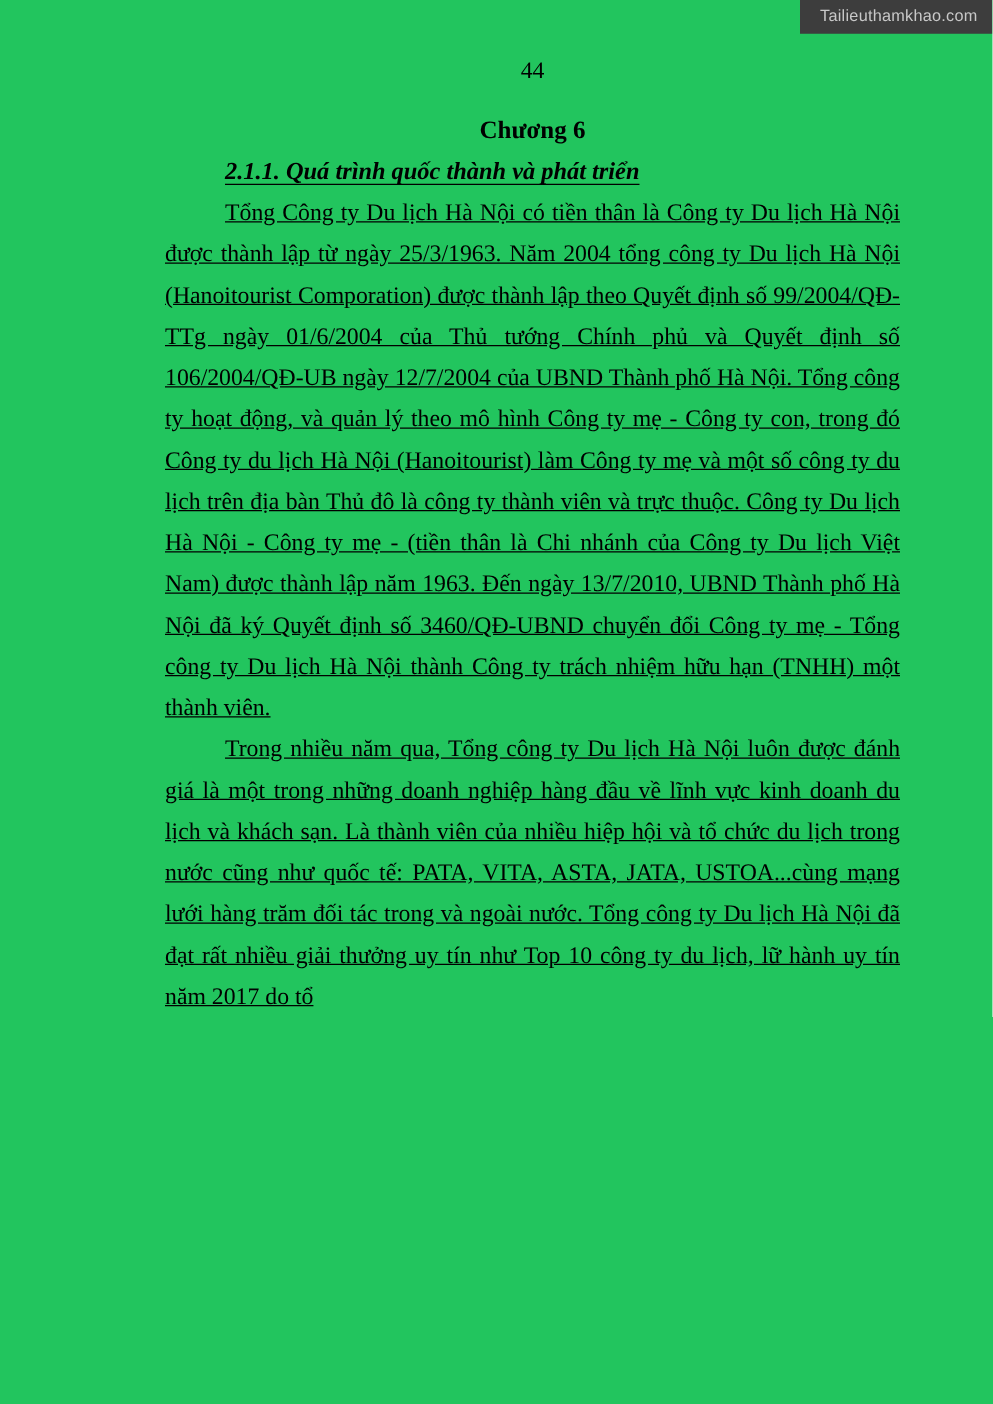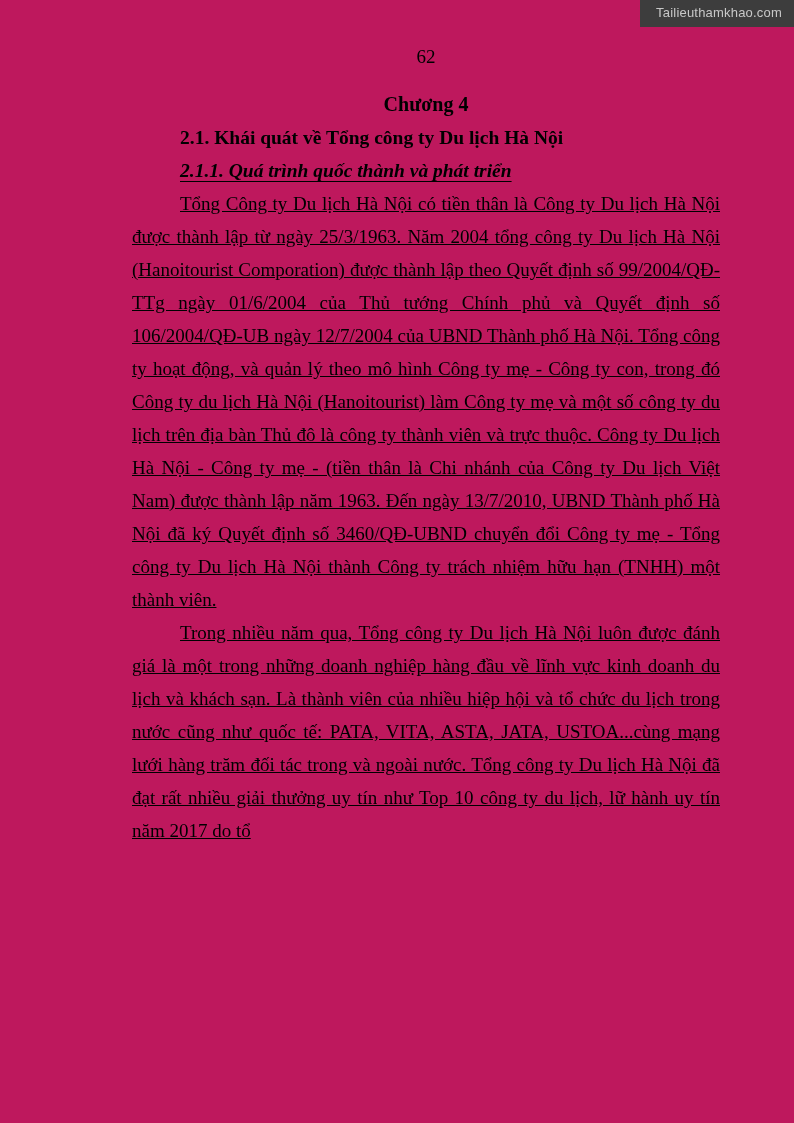--- a/index.html
+++ b/index.html
@@ -4,21 +4,21 @@
 <style>
   html, body {
     margin: 0;
     padding: 0;
     background: #ffffff;
   }
   .page {
     position: relative;
     width: 794px;
     height: 1123px;
-    background: #be185d;
+    background: #22c55e;
     font-family: "Liberation Serif", "DejaVu Serif", serif;
     color: #000000;
     overflow: hidden;
   }
   .watermark {
     position: absolute;
     top: 0;
     right: 0;
     background: #3d3d3d;
     color: #c8c8c8;
@@ -77,27 +77,26 @@
 <body>
 
 <div class="page">
 
   <div class="watermark">
     <span>Tailieuthamkhao.com</span>
   </div>
 
   <div class="content">
 
-    <div class="page-number">62</div>
+    <div class="page-number">44</div>
 
-    <p class="chapter-heading">Chương 4</p>
+    <p class="chapter-heading">Chương 6</p>
 
 
 
-    <p class="section-heading">2.1. Khái quát về Tổng công ty Du lịch Hà Nội</p>
 
     <p class="subsection-heading"><span>2.1.1. Quá trình quốc thành và phát triển</span></p>
 
     <p class="body-paragraph">Tổng Công ty Du lịch Hà Nội có tiền thân là Công ty Du lịch Hà Nội được thành lập từ ngày 25/3/1963. Năm 2004 tổng công ty Du lịch Hà Nội (Hanoitourist Comporation) được thành lập theo Quyết định số 99/2004/QĐ-TTg ngày 01/6/2004 của Thủ tướng Chính phủ và Quyết định số 106/2004/QĐ-UB ngày 12/7/2004 của UBND Thành phố Hà Nội. Tổng công ty hoạt động, và quản lý theo mô hình Công ty mẹ - Công ty con, trong đó Công ty du lịch Hà Nội (Hanoitourist) làm Công ty mẹ và một số công ty du lịch trên địa bàn Thủ đô là công ty thành viên và trực thuộc. Công ty Du lịch Hà Nội - Công ty mẹ - (tiền thân là Chi nhánh của Công ty Du lịch Việt Nam) được thành lập năm 1963. Đến ngày 13/7/2010, UBND Thành phố Hà Nội đã ký Quyết định số 3460/QĐ-UBND chuyển đổi Công ty mẹ - Tổng công ty Du lịch Hà Nội thành Công ty trách nhiệm hữu hạn (TNHH) một thành viên.</p>
 
 
     <p class="body-paragraph">Trong nhiều năm qua, Tổng công ty Du lịch Hà Nội luôn được đánh giá là một trong những doanh nghiệp hàng đầu về lĩnh vực kinh doanh du lịch và khách sạn. Là thành viên của nhiều hiệp hội và tổ chức du lịch trong nước cũng như quốc tế: PATA, VITA, ASTA, JATA, USTOA...cùng mạng lưới hàng trăm đối tác trong và ngoài nước. Tổng công ty Du lịch Hà Nội đã đạt rất nhiều giải thưởng uy tín như Top 10 công ty du lịch, lữ hành uy tín năm 2017 do tổ</p>
 
   </div>
 

